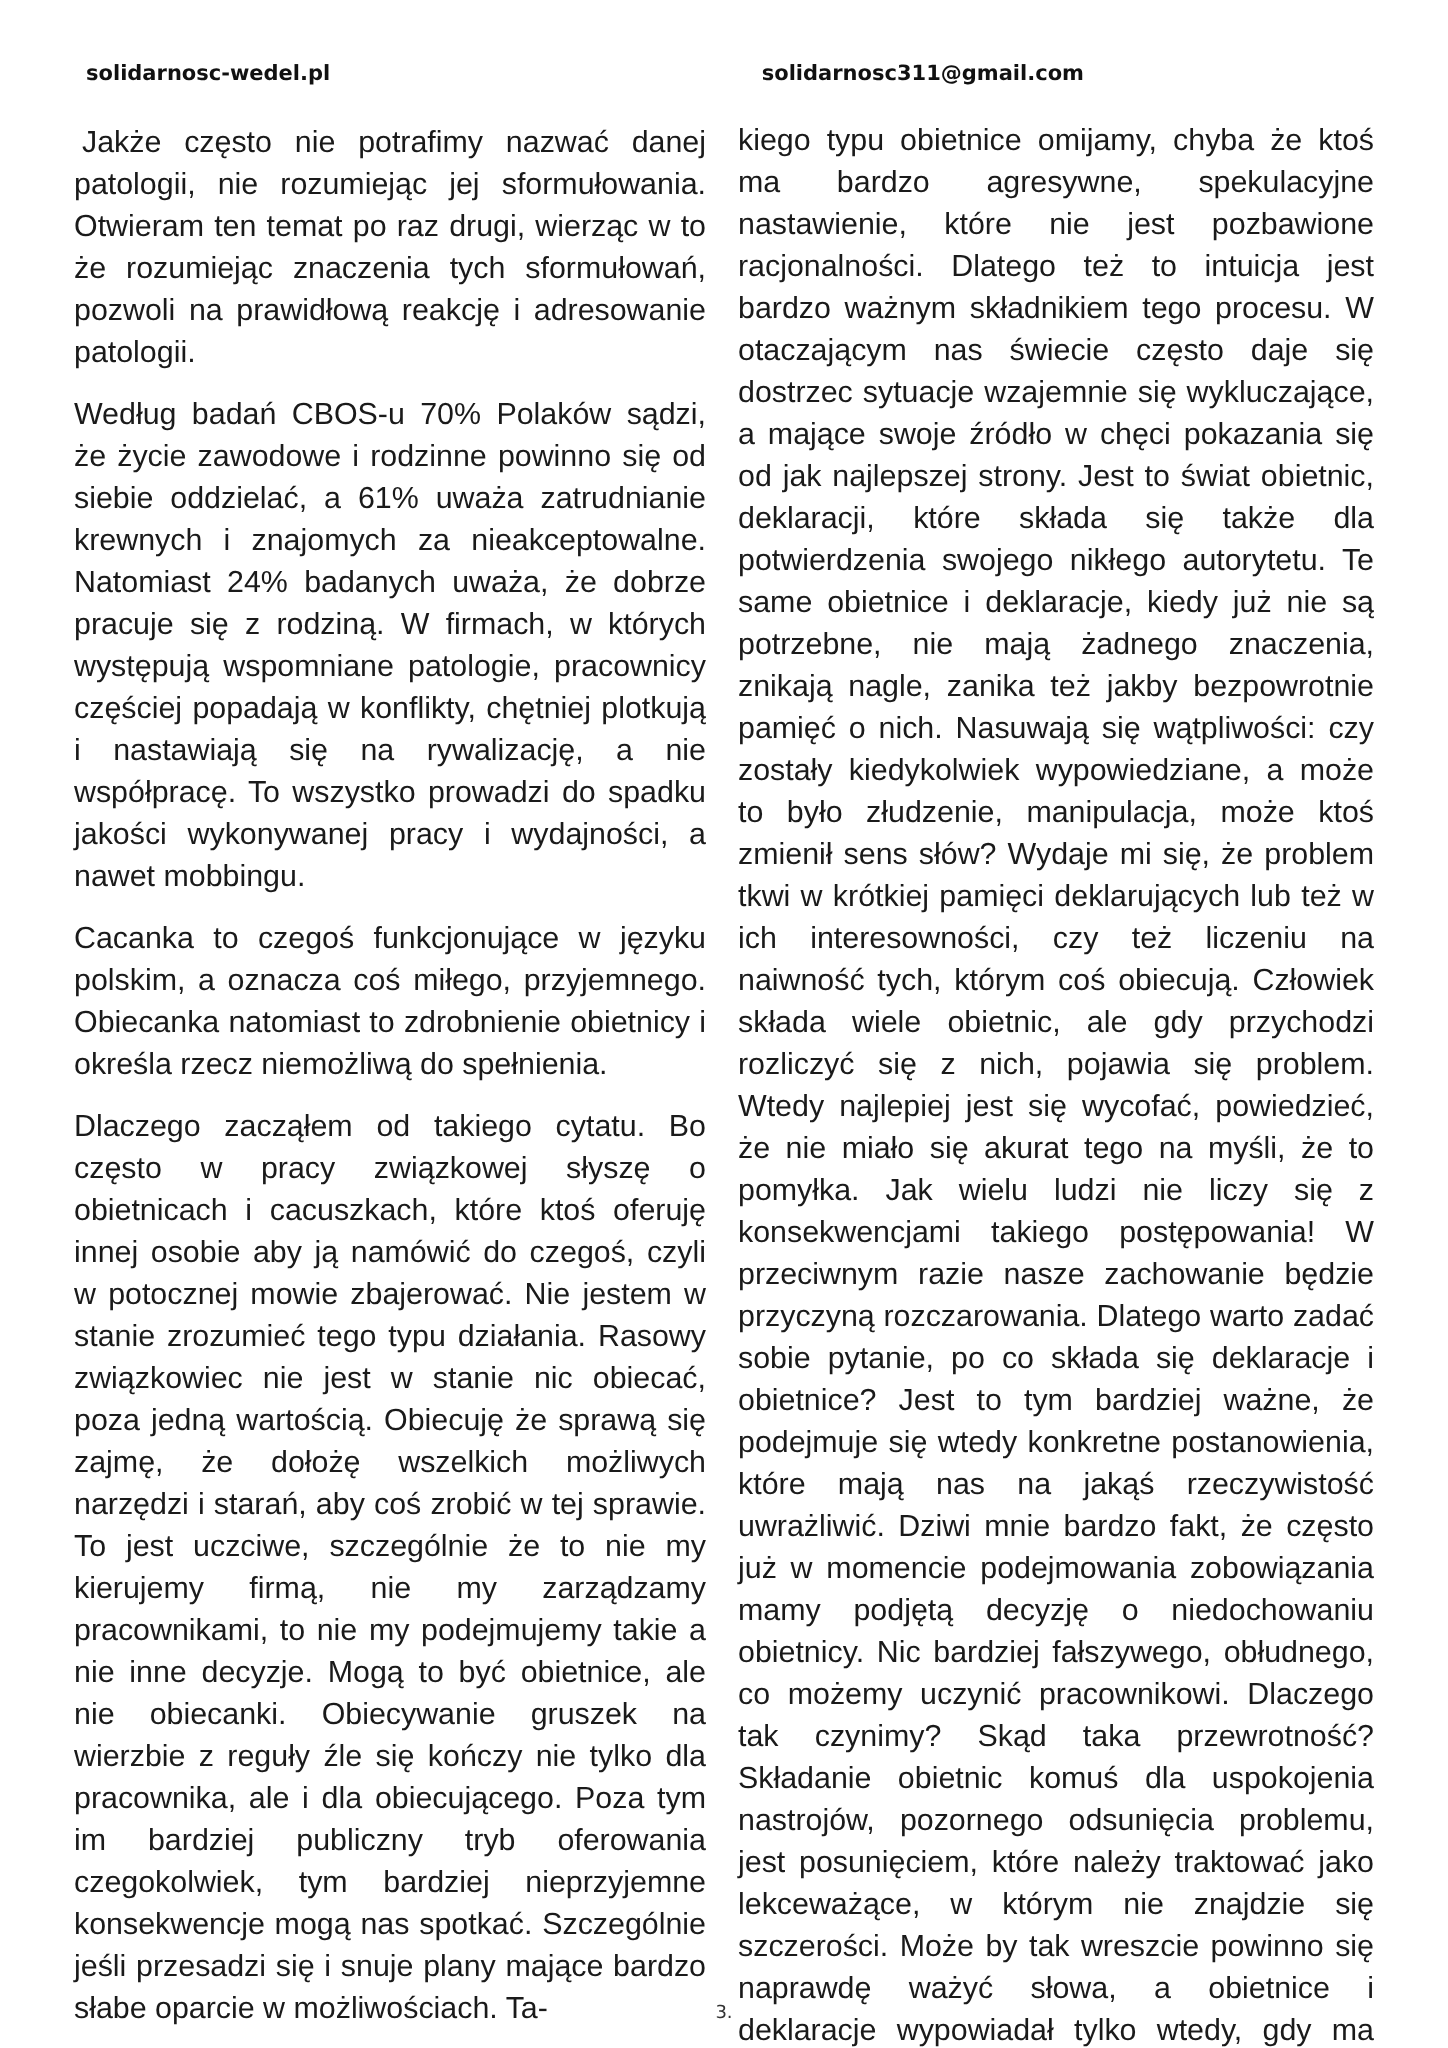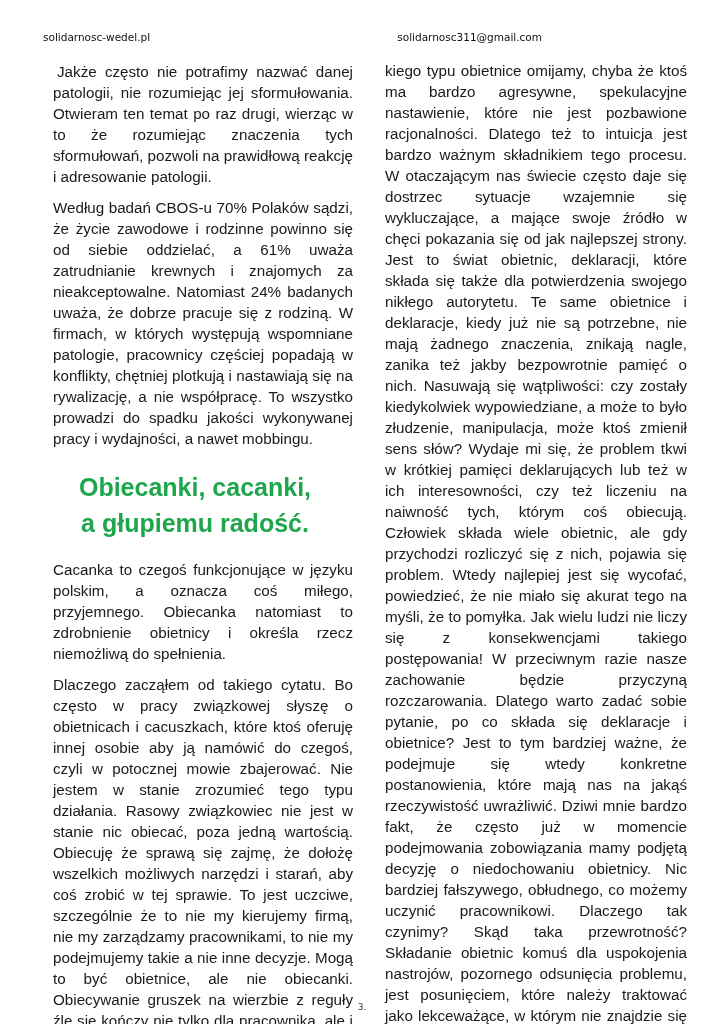--- a/index.html
+++ b/index.html
@@ -16,21 +16,21 @@
       color: #1a1a1a;
     }
     .header {
       position: absolute;
       top: 31px;
       left: 0;
       width: 588px;
       height: 16px;
       font-family: "DejaVu Sans", sans-serif;
       font-size: 10.5px;
-      font-weight: normal;
+      font-weight: bold;
       color: #111;
     }
     .header .site {
       position: absolute;
       left: 43px;
       top: 0;
     }
     .header .email {
       position: absolute;
       right: 46px;
@@ -47,21 +47,21 @@
     .col.left {
       left: 37px;
       width: 316px;
     }
     .col.right {
       left: 369px;
       width: 318px;
       top: 60px;
     }
     .col p {
-      margin: 0 0 10px 16px;
+      margin: 0 0 10px 0;
     }
     .col p.first-indent {
       text-indent: 4px;
     }
     .col p.last-left {
       text-align-last: left;
     }
     .heading {
       color: #1ea64b;
       font-weight: bold;
@@ -89,24 +89,20 @@
 
 <div class="header">
   <span class="site">solidarnosc-wedel.pl</span>
   <span class="email">solidarnosc311@gmail.com</span>
 </div>
 
 <div class="col left">
   <p class="first-indent last-left">Jakże często nie potrafimy nazwać danej patologii, nie rozumiejąc jej sformułowania. Otwieram ten temat po raz drugi, wierząc w to że rozumiejąc znaczenia tych sformułowań, pozwoli na prawidłową reakcję i adresowanie patologii.</p>
   <p class="last-left">Według badań CBOS-u 70% Polaków sądzi, że życie zawodowe i rodzinne powinno się od siebie oddzielać, a 61% uważa zatrudnianie krewnych i znajomych za nieakceptowalne. Natomiast 24% badanych uważa, że dobrze pracuje się z rodziną. W firmach, w których występują wspomniane patologie, pracownicy częściej popadają w konflikty, chętniej plotkują i nastawiają się na rywalizację, a nie współpracę. To wszystko prowadzi do spadku jakości wykonywanej pracy i wydajności, a nawet mobbingu.</p>
 
-  <div class="heading">
-    <span>Obiecanki, cacanki,</span>
-    <span>a głupiemu radość.</span>
-  </div>
 
   <p class="last-left">Cacanka to czegoś funkcjonujące w języku polskim, a oznacza coś miłego, przyjemnego. Obiecanka natomiast to zdrobnienie obietnicy i określa rzecz niemożliwą do spełnienia.</p>
   <p>Dlaczego zacząłem od takiego cytatu. Bo często w pracy związkowej słyszę o obietnicach i cacuszkach, które ktoś  oferuję innej osobie aby ją namówić do czegoś, czyli w potocznej mowie zbajerować. Nie jestem w stanie zrozumieć tego typu działania. Rasowy związkowiec nie jest w stanie nic obiecać, poza jedną wartością. Obiecuję że sprawą się zajmę, że dołożę wszelkich możliwych narzędzi i starań, aby coś zrobić w tej sprawie. To jest uczciwe, szczególnie że to nie my kierujemy firmą, nie my zarządzamy pracownikami, to nie my podejmujemy takie a nie inne decyzje. Mogą to być obietnice, ale nie obiecanki. Obiecywanie gruszek na wierzbie z reguły źle się kończy nie tylko dla pracownika, ale i dla obiecującego. Poza tym im bardziej publiczny tryb oferowania czegokolwiek, tym bardziej nieprzyjemne konsekwencje mogą nas spotkać. Szczególnie jeśli przesadzi się i snuje plany mające bardzo słabe oparcie w możliwościach. Ta-</p>
 </div>
 
 <div class="col right">
   <p class="last-left">kiego typu obietnice omijamy, chyba że ktoś ma bardzo agresywne, spekulacyjne nastawienie, które nie jest pozbawione racjonalności. Dlatego też to intuicja jest bardzo ważnym składnikiem tego procesu. W otaczającym nas świecie często daje się dostrzec sytuacje wzajemnie się wykluczające, a mające swoje źródło w chęci pokazania się od jak najlepszej strony. Jest to świat obietnic, deklaracji, które składa się także dla potwierdzenia swojego nikłego autorytetu. Te same obietnice i deklaracje, kiedy już nie są potrzebne, nie mają żadnego znaczenia, znikają nagle, zanika też jakby bezpowrotnie pamięć o nich. Nasuwają się wątpliwości: czy zostały kiedykolwiek wypowiedziane, a może to było złudzenie, manipulacja, może ktoś zmienił sens słów? Wydaje mi się, że problem tkwi w krótkiej pamięci deklarujących lub też w ich interesowności, czy też liczeniu na naiwność tych, którym coś obiecują. Człowiek składa wiele obietnic, ale gdy przychodzi rozliczyć się z nich, pojawia się problem. Wtedy najlepiej jest się wycofać, powiedzieć, że nie miało się akurat tego na myśli, że to pomyłka. Jak wielu ludzi nie liczy się z konsekwencjami takiego postępowania! W przeciwnym razie nasze zachowanie będzie przyczyną rozczarowania. Dlatego warto zadać sobie pytanie, po co składa się deklaracje i obietnice? Jest to tym bardziej ważne, że podejmuje się wtedy konkretne postanowienia, które mają nas na jakąś rzeczywistość uwrażliwić. Dziwi mnie bardzo fakt, że często już w momencie podejmowania zobowiązania mamy podjętą decyzję o niedochowaniu obietnicy. Nic bardziej fałszywego, obłudnego, co możemy uczynić pracownikowi. Dlaczego tak czynimy? Skąd taka przewrotność? Składanie obietnic komuś dla uspokojenia nastrojów, pozornego odsunięcia problemu, jest posunięciem, które należy traktować jako lekceważące, w którym nie znajdzie się szczerości. Może by tak wreszcie powinno się naprawdę ważyć słowa, a obietnice i deklaracje wypowiadał tylko wtedy, gdy ma wewnętrzną pewność, że ich dotrzyma? W przeciwnym razie niech pozostaną w myślach, bo po co mają później być przyczyną czyjegoś rozczarowania lub smutku. Posypmy głowy popiołem za deklaracje i postanowienia, które często „przestają być wiążące”.</p>
 </div>
 
 <div class="page-number">3.</div>

